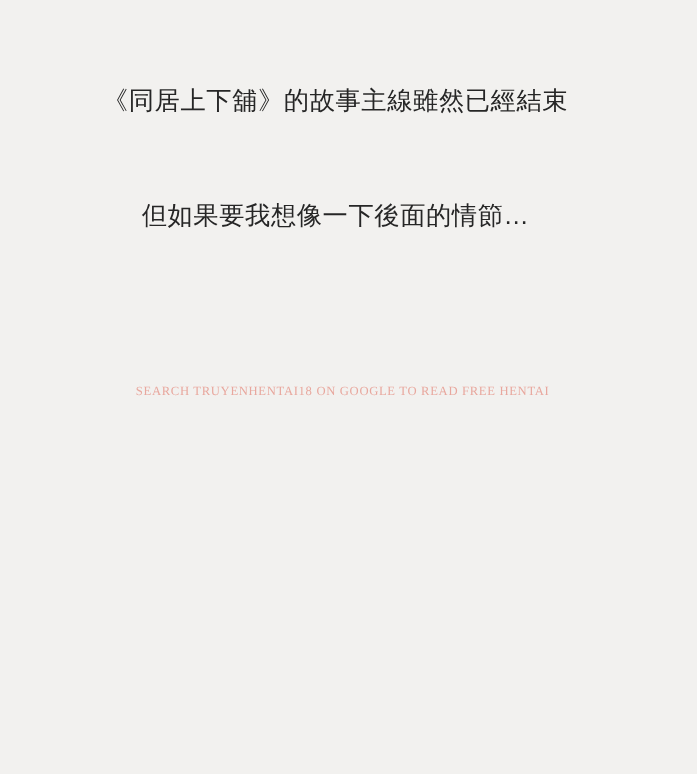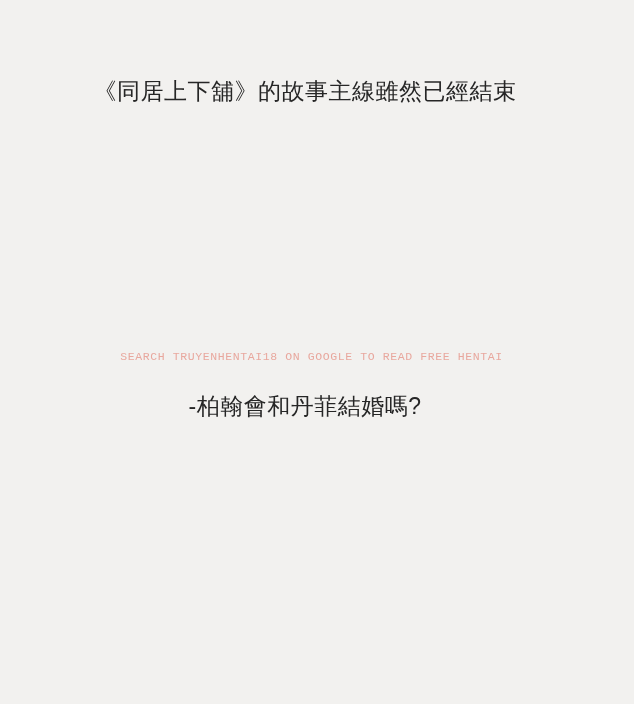--- a/index.html
+++ b/index.html
@@ -39,35 +39,35 @@
   }
   .watermark {
     position: absolute;
     left: 0;
     right: 0;
     top: 350px;
     text-align: center;
     color: #e8a49a;
     font-size: 11.5px;
     letter-spacing: 0.6px;
-    font-family: Liberation Mono, monospace;
+    font-family: Liberation Serif, serif;
     opacity: 0.95;
     pointer-events: none;
   }
 </style>
 </head>
 <body>
 
 <div id="page">
 
   <div class="afterword">
     <span class="line">《同居上下舖》的故事主線雖然已經結束</span>
+    <span class="line">但如果要我想像一下後面的情節…</span>
     <span class="blank"></span>
     <span class="blank"></span>
-    <span class="line">-柏翰會和丹菲結婚嗎?</span>
     
     
     
     
     
     
     
     
     
     

